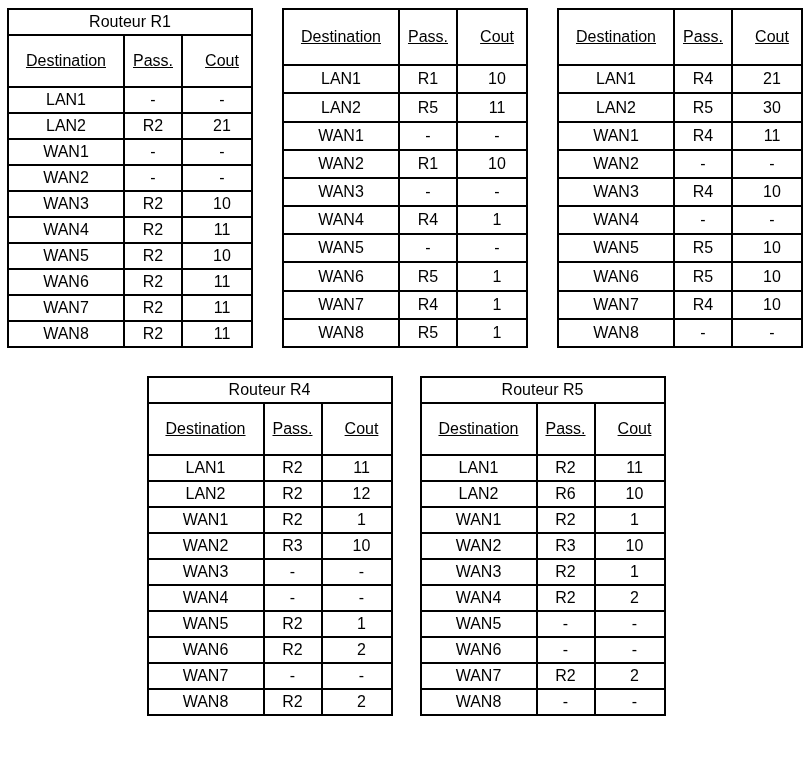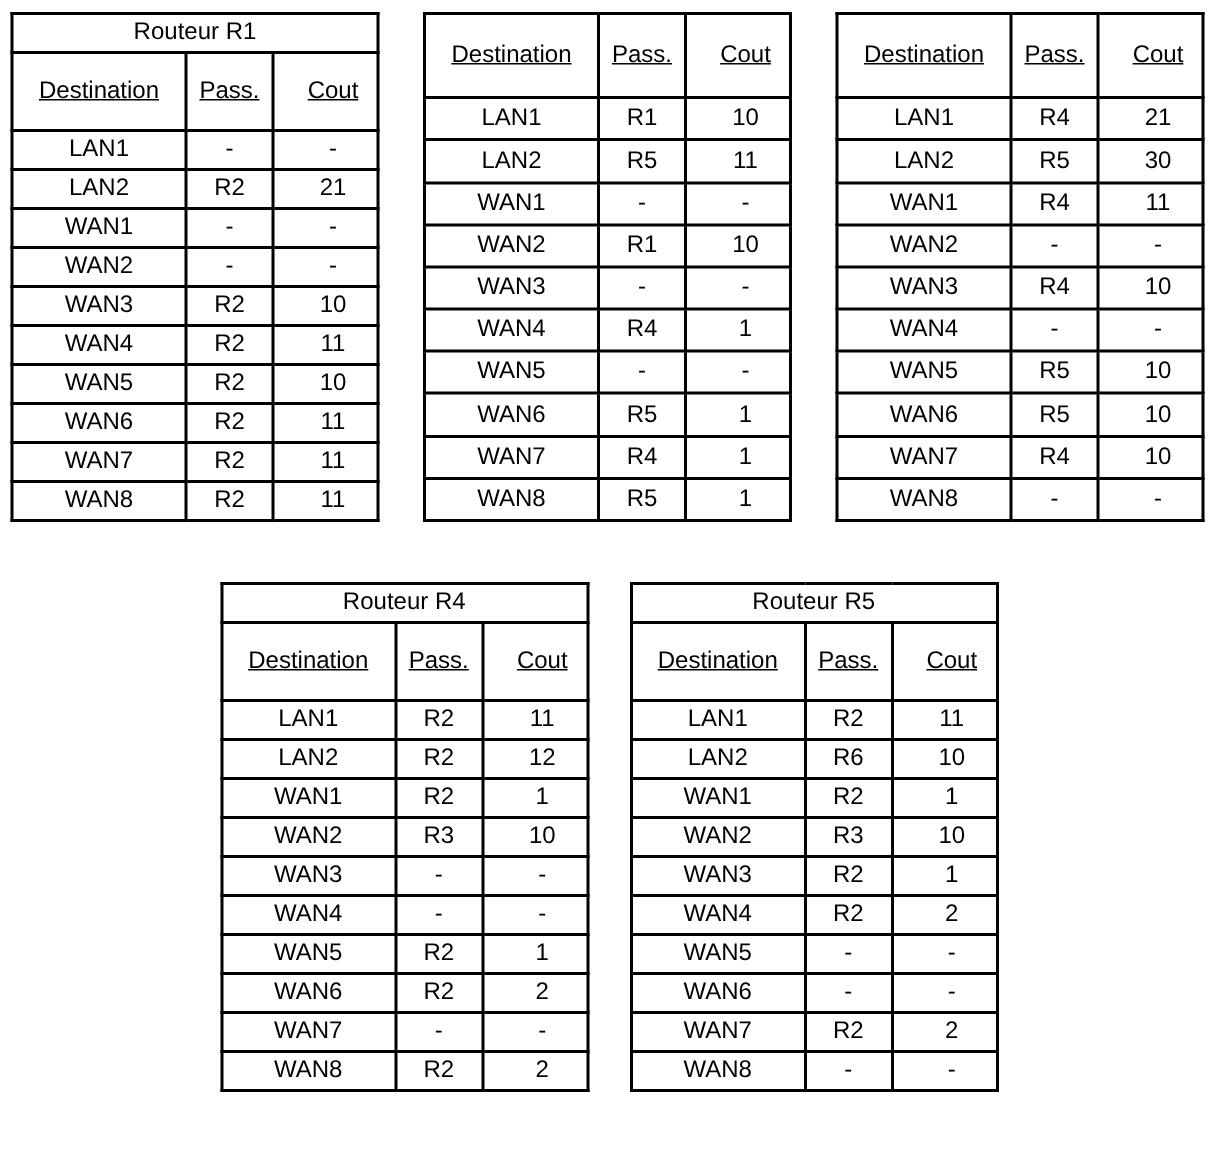--- a/index.html
+++ b/index.html
@@ -14,21 +14,21 @@
   }
   .row-top {
     display: flex;
     justify-content: space-between;
     padding: 8px 9px 0 7px;
   }
   .row-bottom {
     display: flex;
     justify-content: center;
     gap: 27px;
-    margin-top: 40px;
+    margin-top: 28px;
   }
   table.rt {
     border-collapse: collapse;
     table-layout: fixed;
     background: #ffffff;
   }
   .rt td {
     border: 2px solid #000000;
     text-align: center;
     vertical-align: middle;

